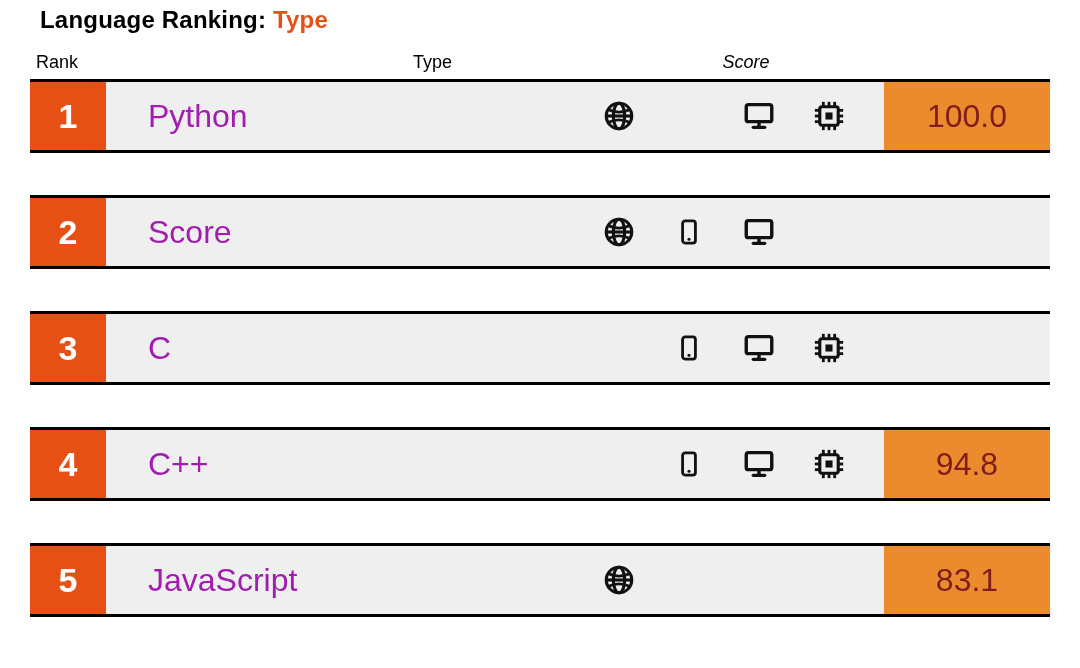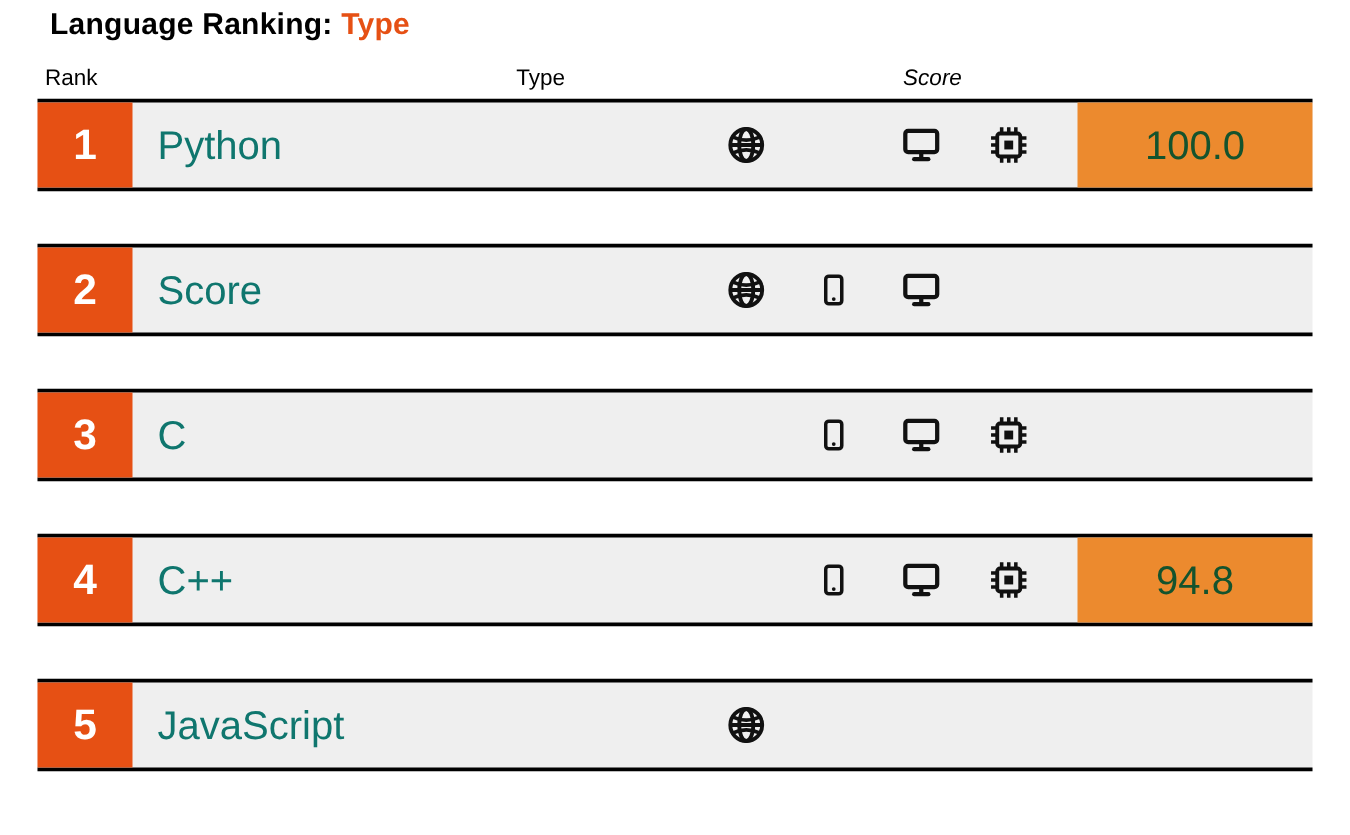--- a/index.html
+++ b/index.html
@@ -54,23 +54,23 @@
     font-size: 34px;
     font-weight: 700;
     display: flex;
     align-items: center;
     justify-content: center;
   }
   .cell-lang {
     width: 436px;
     display: flex;
     align-items: center;
-    padding-left: 20px;
+    padding-left: 42px;
     font-size: 32px;
-    color: #0f766e;
+    color: #a21caf;
   }
   .cell-type {
     width: 300px;
     display: flex;
     align-items: center;
     justify-content: flex-start;
     gap: 0;
   }
   .type-slot {
     width: 70px;
@@ -81,21 +81,21 @@
   .type-slot svg {
     display: block;
   }
   .cell-score {
     flex: 1;
     background: #ec8a2e;
     display: flex;
     align-items: center;
     justify-content: center;
     font-size: 32px;
-    color: #14532d;
+    color: #7f1d1d;
     font-weight: 400;
   }
 </style>
 </head>
 <body>
 
 <div class="page">
 
   <div class="title">
     <span>Language Ranking:</span>
@@ -267,16 +267,17 @@
     <ellipse cx="12" cy="12" rx="4" ry="9" fill="none" stroke="#111" stroke-width="2.2"></ellipse>
     <line x1="3" y1="12" x2="21" y2="12" stroke="#111" stroke-width="2.2"></line>
     <path d="M4.5 7.5 Q12 11 19.5 7.5" fill="none" stroke="#111" stroke-width="2"></path>
     <path d="M4.5 16.5 Q12 13 19.5 16.5" fill="none" stroke="#111" stroke-width="2"></path>
   </svg>
 </div>
           <div class="type-slot"></div>
           <div class="type-slot"></div>
           <div class="type-slot"></div>
         </div>
+        <div class="cell-score">83.1</div>
       </div>
     </div>
 
 </div>
 
 </body></html>

